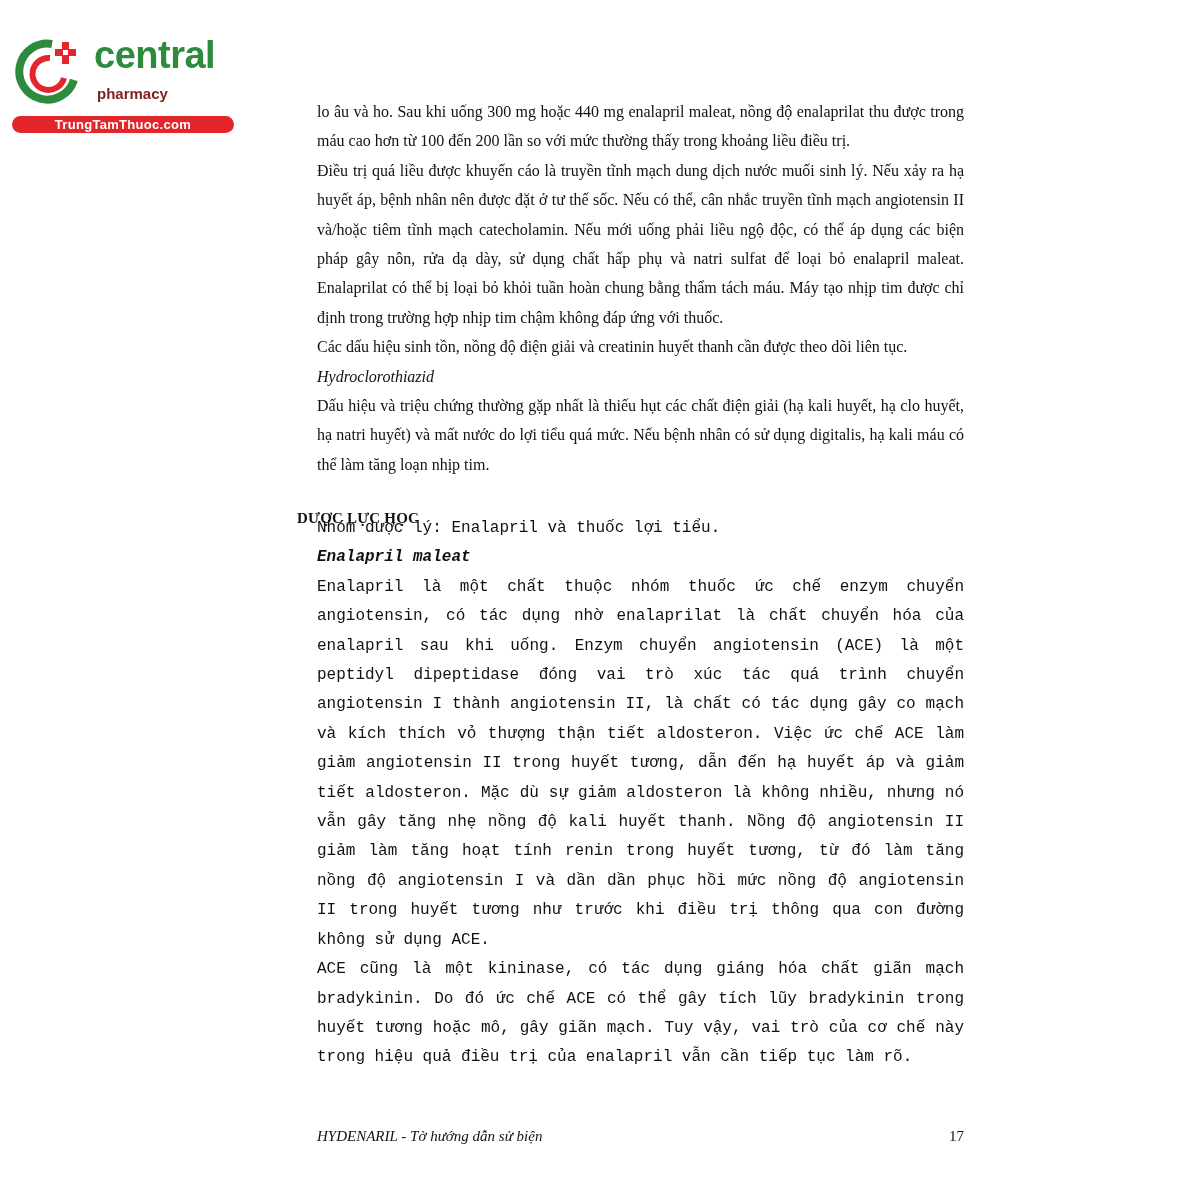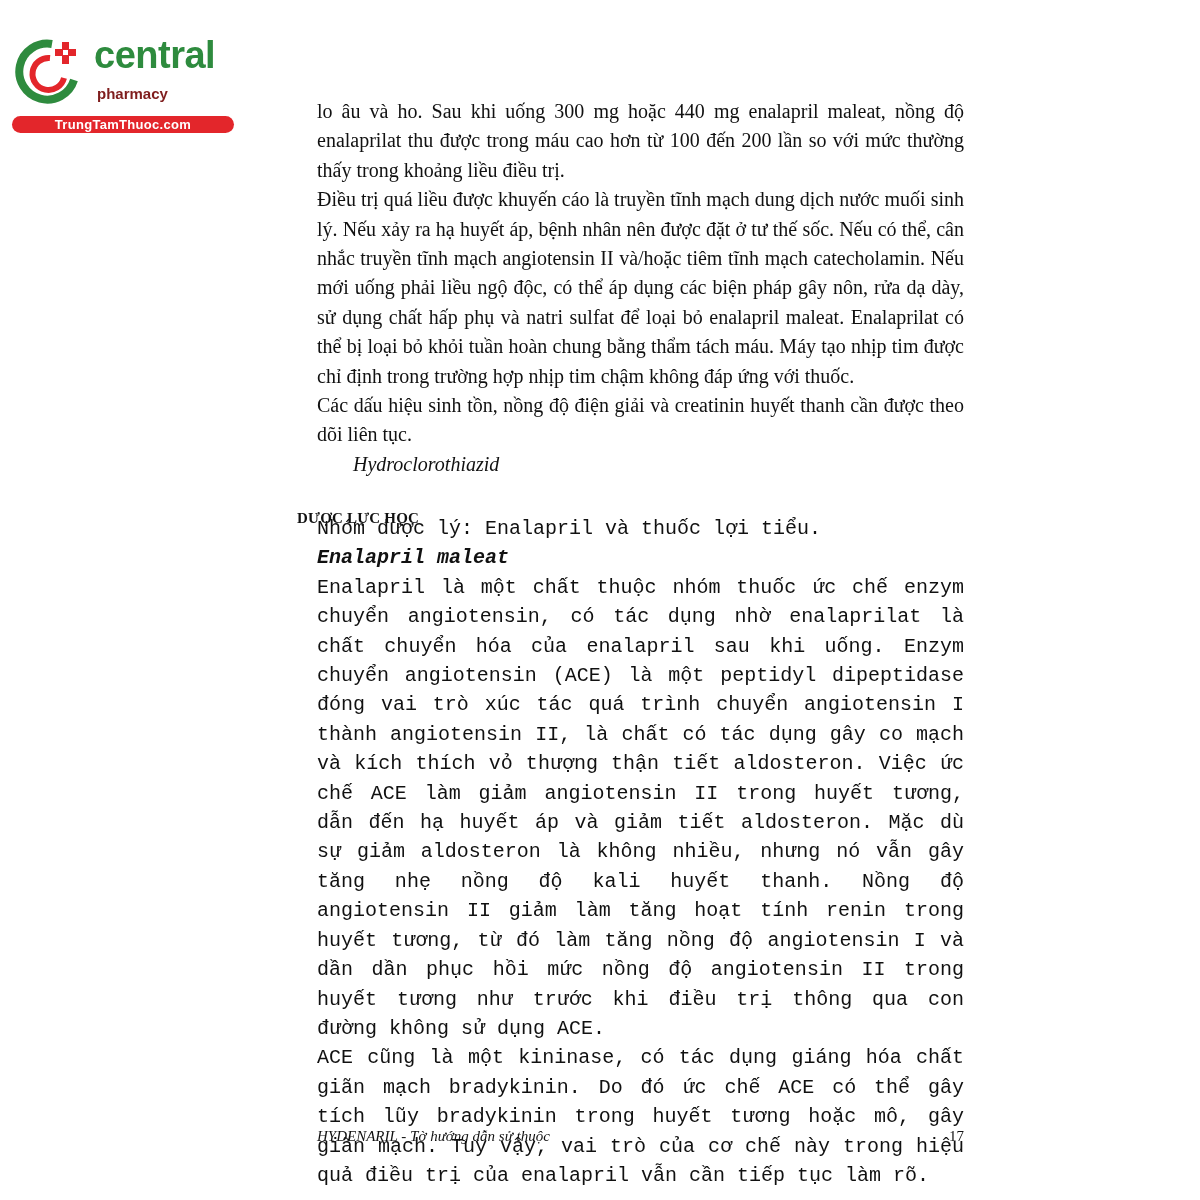--- a/index.html
+++ b/index.html
@@ -11,23 +11,23 @@
   .logo-mark { position: absolute; left: 4px; top: 2px; width: 68px; height: 68px; }
   .logo-word { position: absolute; left: 86px; top: 0; font-family: "Liberation Sans", "DejaVu Sans", sans-serif;
     font-size: 38px; font-weight: 700; color: #2e8b3e; letter-spacing: -0.5px; line-height: 1; }
   .logo-sub { position: absolute; left: 89px; top: 50px; font-family: "Liberation Sans", "DejaVu Sans", sans-serif;
     font-size: 15px; font-weight: 700; color: #7f1d1d; line-height: 1; }
   .logo-bar { position: absolute; left: 4px; top: 80px; width: 222px; height: 17px; background: #e3262b; border-radius: 9px;
     color: #fff; font-family: "Liberation Sans", "DejaVu Sans", sans-serif; font-weight: 700; font-size: 13px;
     text-align: center; line-height: 17px; letter-spacing: 0.3px; }
 
   .page { position: absolute; left: 317px; top: 97px; width: 647px; }
-  .line-block { font-size: 20px; line-height: 29.4px; text-align: justify; }
+  .line-block { font-size: 16px; line-height: 29.4px; text-align: justify; }
   .p { margin: 0; text-align: justify; text-align-last: left; }
-  .it { font-style: italic; margin-left: 36px; }
+  .it { font-style: italic; }
   .bi { font-style: italic; font-weight: 700; }
   .section-title { position: absolute; left: 297px; top: 510px; font-size: 15px; font-weight: 700; letter-spacing: 0.2px; }
   .sec2 { position: absolute; left: 317px; top: 514px; width: 647px; font-family: Liberation Mono, monospace; }
   .footer { position: absolute; left: 317px; top: 1128px; width: 647px; font-size: 15px; display: flex; justify-content: space-between; }
   .footer .title { font-style: italic; }
 </style>
 </head>
 <body>
 
 <div class="logo">
@@ -41,27 +41,28 @@
   <div class="logo-word">central</div>
   <div class="logo-sub">pharmacy</div>
   <div class="logo-bar">TrungTamThuoc.com</div>
 </div>
 
 <div class="page line-block">
   <p class="p">lo âu và ho. Sau khi uống 300 mg hoặc 440 mg enalapril maleat, nồng độ enalaprilat thu được trong máu cao hơn từ 100 đến 200 lần so với mức thường thấy trong khoảng liều điều trị.</p>
   <p class="p">Điều trị quá liều được khuyến cáo là truyền tĩnh mạch dung dịch nước muối sinh lý. Nếu xảy ra hạ huyết áp, bệnh nhân nên được đặt ở tư thế sốc. Nếu có thể, cân nhắc truyền tĩnh mạch angiotensin II và/hoặc tiêm tĩnh mạch catecholamin. Nếu mới uống phải liều ngộ độc, có thể áp dụng các biện pháp gây nôn, rửa dạ dày, sử dụng chất hấp phụ và natri sulfat để loại bỏ enalapril maleat. Enalaprilat có thể bị loại bỏ khỏi tuần hoàn chung bằng thẩm tách máu. Máy tạo nhịp tim được chỉ định trong trường hợp nhịp tim chậm không đáp ứng với thuốc.</p>
   <p class="p">Các dấu hiệu sinh tồn, nồng độ điện giải và creatinin huyết thanh cần được theo dõi liên tục.</p>
   <p class="p it">Hydroclorothiazid</p>
+  <p class="p">Dấu hiệu và triệu chứng thường gặp nhất là thiếu hụt các chất điện giải (hạ kali huyết, hạ clo huyết, hạ natri huyết) và mất nước do lợi tiểu quá mức. Nếu bệnh nhân có sử dụng digitalis, hạ kali máu có thể làm tăng loạn nhịp tim.</p>
 </div>
 
 <div class="section-title">DƯỢC LỰC HỌC</div>
 
 <div class="sec2 line-block">
   <p class="p">Nhóm dược lý: Enalapril và thuốc lợi tiểu.</p>
   <p class="p bi">Enalapril maleat</p>
   <p class="p">Enalapril là một chất thuộc nhóm thuốc ức chế enzym chuyển angiotensin, có tác dụng nhờ enalaprilat là chất chuyển hóa của enalapril sau khi uống. Enzym chuyển angiotensin (ACE) là một peptidyl dipeptidase đóng vai trò xúc tác quá trình chuyển angiotensin I thành angiotensin II, là chất có tác dụng gây co mạch và kích thích vỏ thượng thận tiết aldosteron. Việc ức chế ACE làm giảm angiotensin II trong huyết tương, dẫn đến hạ huyết áp và giảm tiết aldosteron. Mặc dù sự giảm aldosteron là không nhiều, nhưng nó vẫn gây tăng nhẹ nồng độ kali huyết thanh. Nồng độ angiotensin II giảm làm tăng hoạt tính renin trong huyết tương, từ đó làm tăng nồng độ angiotensin I và dần dần phục hồi mức nồng độ angiotensin II trong huyết tương như trước khi điều trị thông qua con đường không sử dụng ACE.</p>
   <p class="p">ACE cũng là một kininase, có tác dụng giáng hóa chất giãn mạch bradykinin. Do đó ức chế ACE có thể gây tích lũy bradykinin trong huyết tương hoặc mô, gây giãn mạch. Tuy vậy, vai trò của cơ chế này trong hiệu quả điều trị của enalapril vẫn cần tiếp tục làm rõ.</p>
 </div>
 
 <div class="footer">
-  <span class="title">HYDENARIL - Tờ hướng dẫn sử thuộc</span>
+  <span class="title">HYDENARIL - Tờ hướng dẫn sử biện</span>
   <span>17</span>
 </div>
 
 </body></html>

